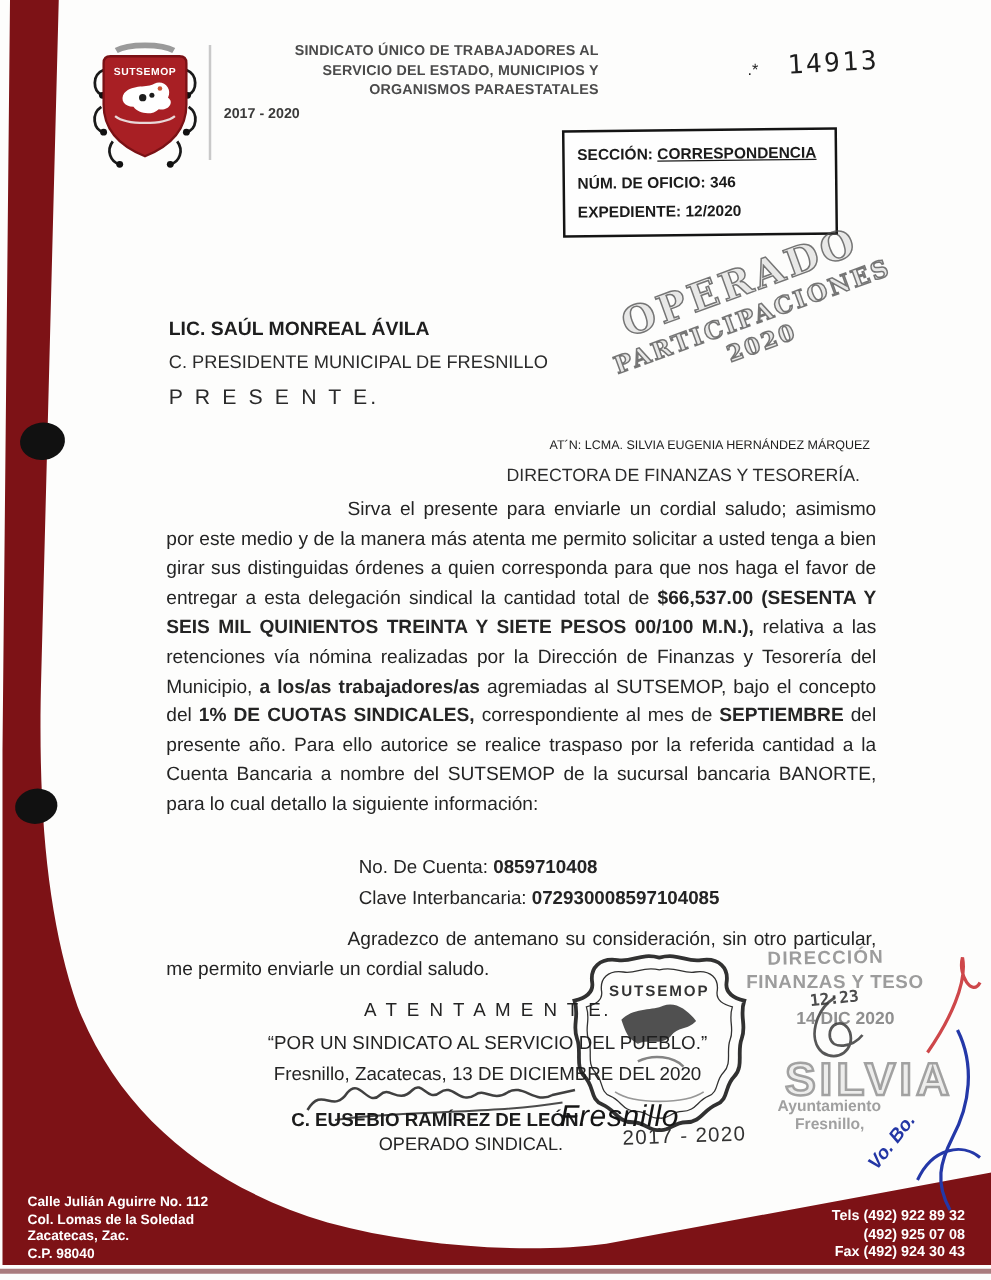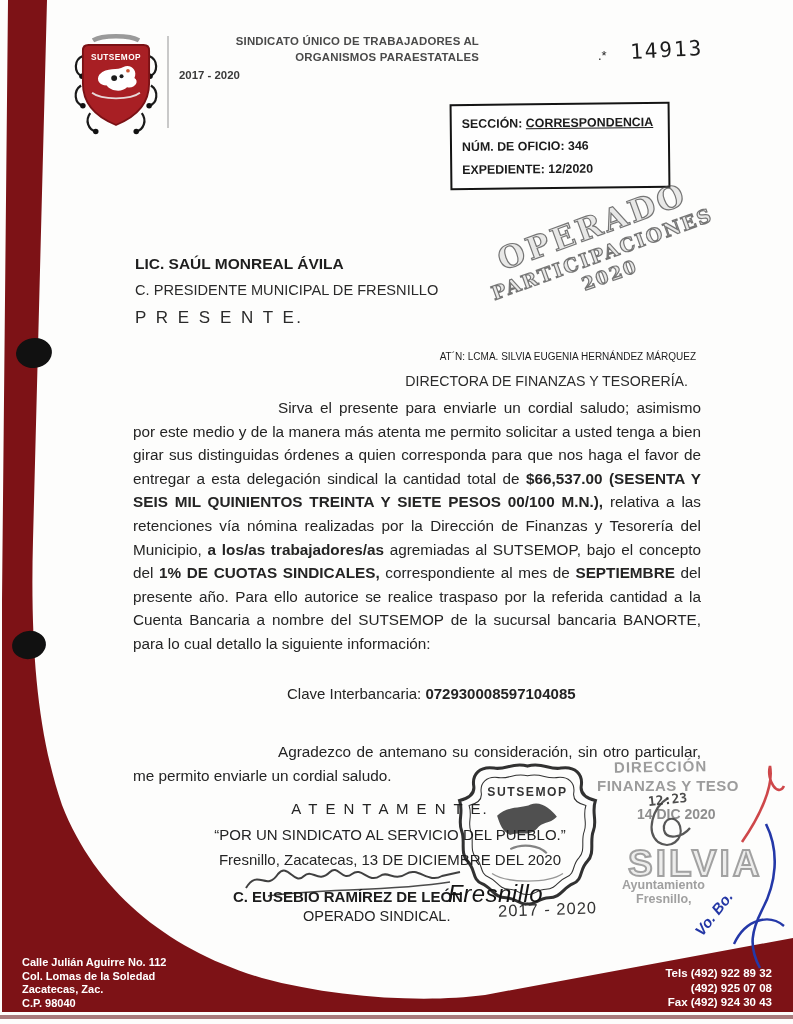--- a/index.html
+++ b/index.html
@@ -87,20 +87,21 @@
     <circle cx="48" cy="50" r="3.2" fill="#1d1d1d"></circle>
     <circle cx="56" cy="48" r="2.2" fill="#1d1d1d"></circle>
     <circle cx="63" cy="42" r="2" fill="#c53"></circle>
     <path d="M24,66 C34,74 66,74 76,66" stroke="#e8d8d8" stroke-width="2" fill="none"></path>
   </svg>
 
   <div class="abs divider" style="left:167px;top:36px;"></div>
 
   <div class="abs" style="left:179px;top:34px;width:300px;">
     <div class="org-line">SINDICATO ÚNICO DE TRABAJADORES AL</div>
+    <div class="org-line">SERVICIO DEL ESTADO, MUNICIPIOS Y</div>
     <div class="org-line">ORGANISMOS PARAESTATALES</div>
     <div class="period">2017 - 2020</div>
   </div>
 
   <span class="abs ink-dot" style="left:598px;top:48px;">.*</span>
   <div class="abs num-stamp" style="left:630px;top:38px;">14913</div>
 
   <div class="abs ref-box" style="left:450px;top:103px;width:196px;">
     <div class="ref-line"><span>SECCIÓN:</span> <span class="u">CORRESPONDENCIA</span></div>
     <div class="ref-line"><span>NÚM. DE OFICIO:</span> <span>346</span></div>
@@ -120,20 +121,21 @@
   </div>
 
   <div class="abs attn" style="left:230px;top:345px;width:466px;">
     <div class="a1">AT´N: LCMA. SILVIA EUGENIA HERNÁNDEZ MÁRQUEZ</div>
     <div class="a2">DIRECTORA DE FINANZAS Y TESORERÍA.</div>
   </div>
 
   <p class="abs bodytext indent" style="left:133px;top:396px;width:568px;margin:0;"><span>Sirva el presente para enviarle un cordial saludo; asimismo por este medio y de la manera más atenta me permito solicitar a usted tenga a bien girar sus distinguidas órdenes a quien corresponda para que nos haga el favor de entregar a esta delegación sindical la cantidad total de </span><b>$66,537.00 (SESENTA Y SEIS MIL QUINIENTOS TREINTA Y SIETE PESOS 00/100  M.N.),</b><span> relativa a las retenciones vía nómina realizadas por la Dirección de Finanzas y Tesorería del Municipio, </span><b>a los/as trabajadores/as</b><span> agremiadas al SUTSEMOP, bajo el concepto del </span><b>1% DE CUOTAS SINDICALES,</b><span> correspondiente al mes de </span><b>SEPTIEMBRE</b><span> del presente año. Para ello autorice se realice traspaso por la referida cantidad a la Cuenta Bancaria a nombre del SUTSEMOP de la sucursal bancaria BANORTE, para lo cual detallo la siguiente información:</span></p>
 
   <div class="abs acct" style="left:287px;top:682px;">
+    <div><span>No. De Cuenta: </span><b>0859710408</b></div>
     <div><span>Clave Interbancaria: </span><b>072930008597104085</b></div>
   </div>
 
   <p class="abs bodytext indent" style="left:133px;top:740px;width:568px;margin:0;">Agradezco de antemano su consideración, sin otro particular, me permito enviarle un cordial saludo.</p>
 
   <div class="abs close-center" style="left:140px;top:796px;width:500px;">
     <div class="ls2">A T E N T A M E N T E.</div>
     <div>“POR UN SINDICATO AL SERVICIO DEL PUEBLO.”</div>
     <div>Fresnillo, Zacatecas, 13 DE DICIEMBRE DEL 2020</div>
   </div>

